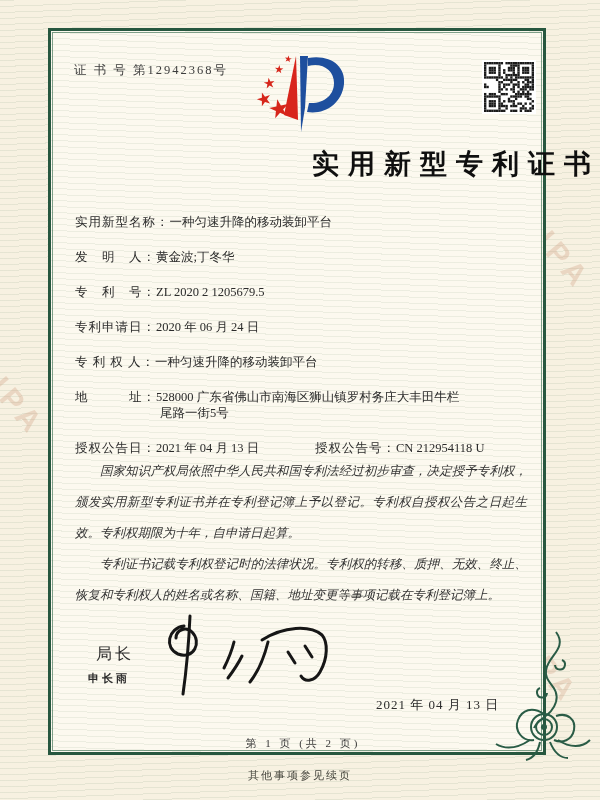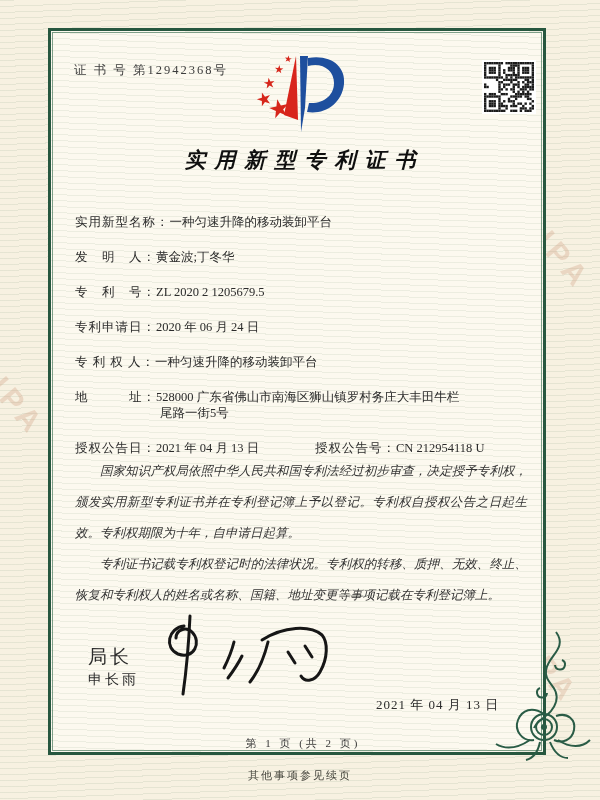--- a/index.html
+++ b/index.html
@@ -36,38 +36,38 @@
   .qr{position:absolute;left:482px;top:60px;width:50px;height:50px;background:#fff;padding:2px;}
   .logo{position:absolute;left:250px;top:52px;width:100px;height:92px;}
   .logo svg{position:absolute;left:0;top:0;}
   .star{position:absolute;color:#d6261b;line-height:1;font-family:"DejaVu Sans",sans-serif;}
   .star.s1{left:18px;top:44px;font-size:25px;transform:rotate(-12deg);}
   .star.s2{left:6px;top:38px;font-size:18px;transform:rotate(-18deg);}
   .star.s3{left:13px;top:24px;font-size:14px;transform:rotate(-8deg);}
   .star.s4{left:24px;top:12px;font-size:11px;transform:rotate(6deg);}
   .star.s5{left:34px;top:3px;font-size:9px;transform:rotate(10deg);}
   .title{
-    position:absolute;left:0;right:0;top:146px;text-align:center;
-    font-size:21px;font-weight:bold;letter-spacing:9px;color:#0f0f0f;text-indent:9px;font-style:italic;
+    position:absolute;left:0;right:0;top:146px;text-align:right;
+    font-size:27px;font-weight:bold;letter-spacing:9px;color:#0f0f0f;text-indent:9px;
   }
   
   .fields{position:absolute;left:75px;top:214px;width:455px;font-size:12.5px;}
   .row{margin-bottom:19px;line-height:16px;position:relative;white-space:nowrap;}
   .row .flabel{letter-spacing:1px;}
   .row .cont{display:block;padding-left:85px;line-height:15px;margin-top:1px;white-space:normal;}
   .row .pair2{position:absolute;left:240px;top:0;}
   
   .bodytext{
     position:absolute;left:75px;top:456px;width:452px;
     font-size:12.5px;line-height:31px;font-style:italic;text-align:justify;color:#333;
   }
   .bodytext p{margin:0;text-indent:2em;}
   
-  .sign-title{position:absolute;left:88px;top:644px;font-size:19px;letter-spacing:3px;}
-  .sign-name{position:absolute;left:88px;top:671px;font-size:14px;letter-spacing:3px;}
+  .sign-title{position:absolute;left:96px;top:644px;font-size:16px;letter-spacing:3px;}
+  .sign-name{position:absolute;left:88px;top:671px;font-size:11px;letter-spacing:3px;font-weight:bold;}
   .signature{position:absolute;left:150px;top:612px;width:200px;height:90px;}
   .date{position:absolute;left:376px;top:696px;font-size:13px;letter-spacing:1px;}
   .page-num{position:absolute;left:0;right:0;top:736px;text-align:center;font-size:11px;letter-spacing:3px;color:#3a3a3a;margin-left:6px;}
   .note{position:absolute;left:0;right:0;top:768px;text-align:center;font-size:11px;letter-spacing:2px;color:#44443c;}
   
   .ornament{position:absolute;left:494px;top:630px;width:100px;height:136px;}
 </style>
 </head>
 <body>
 

